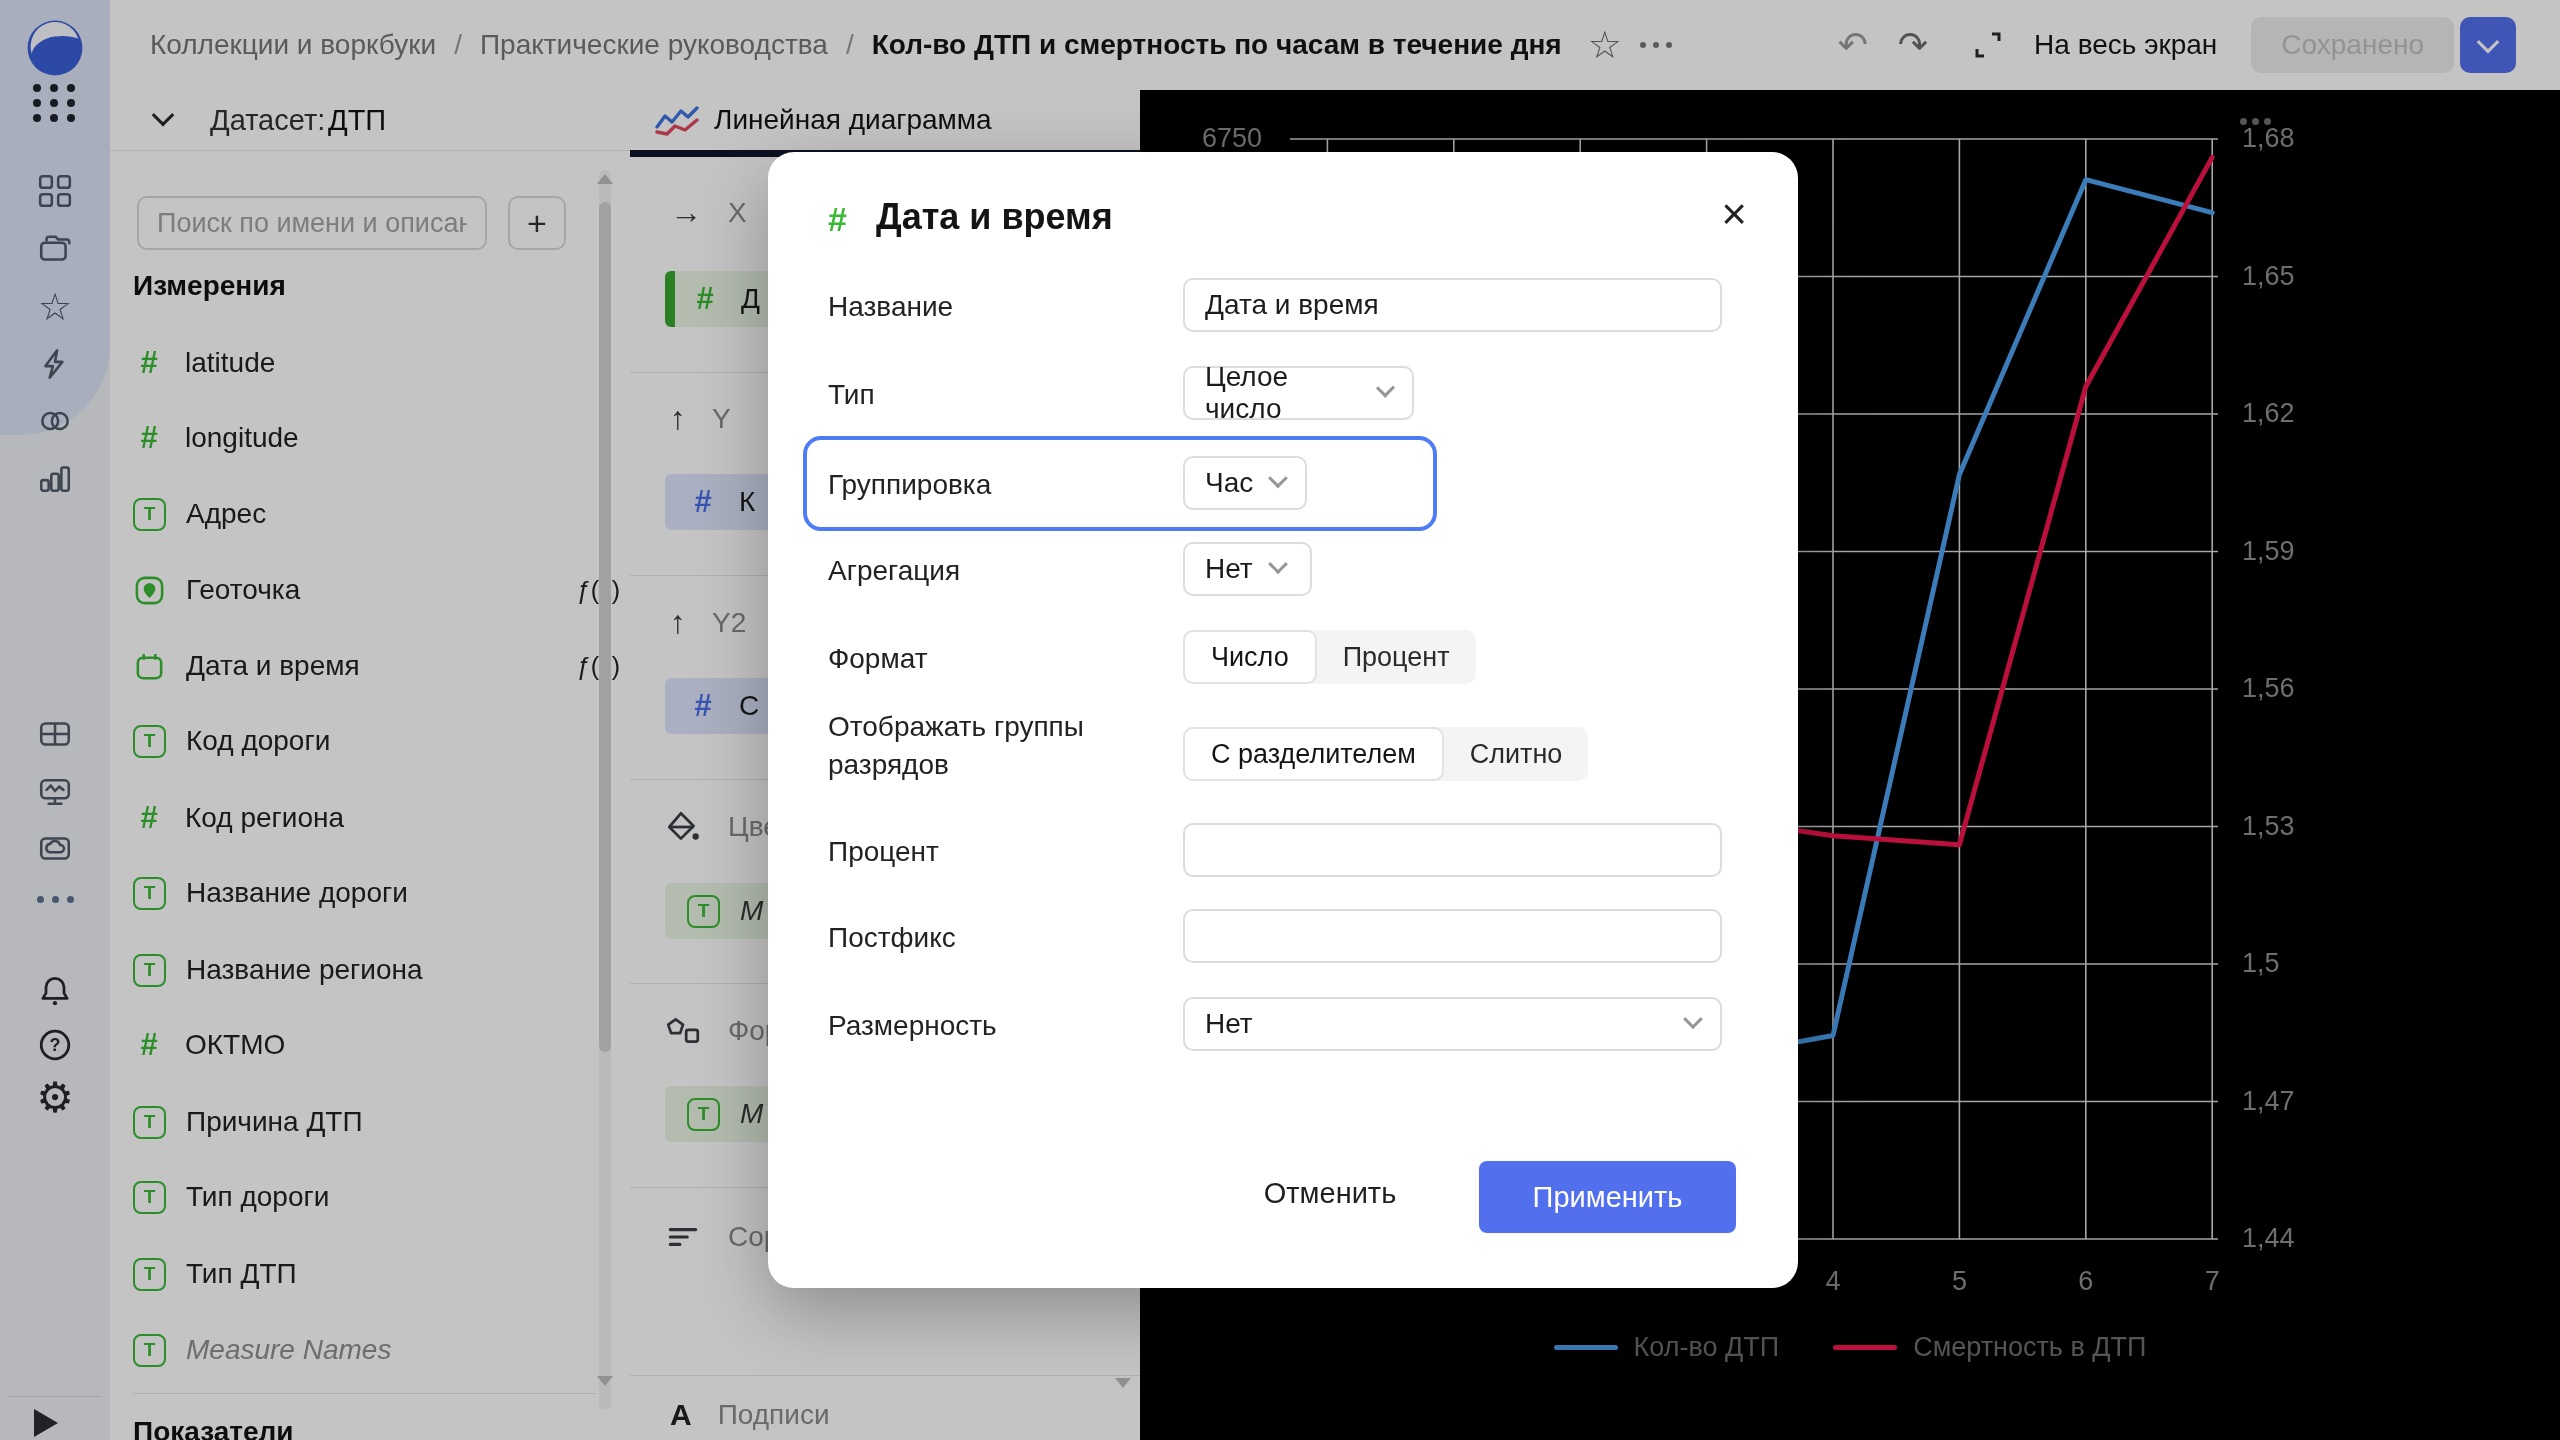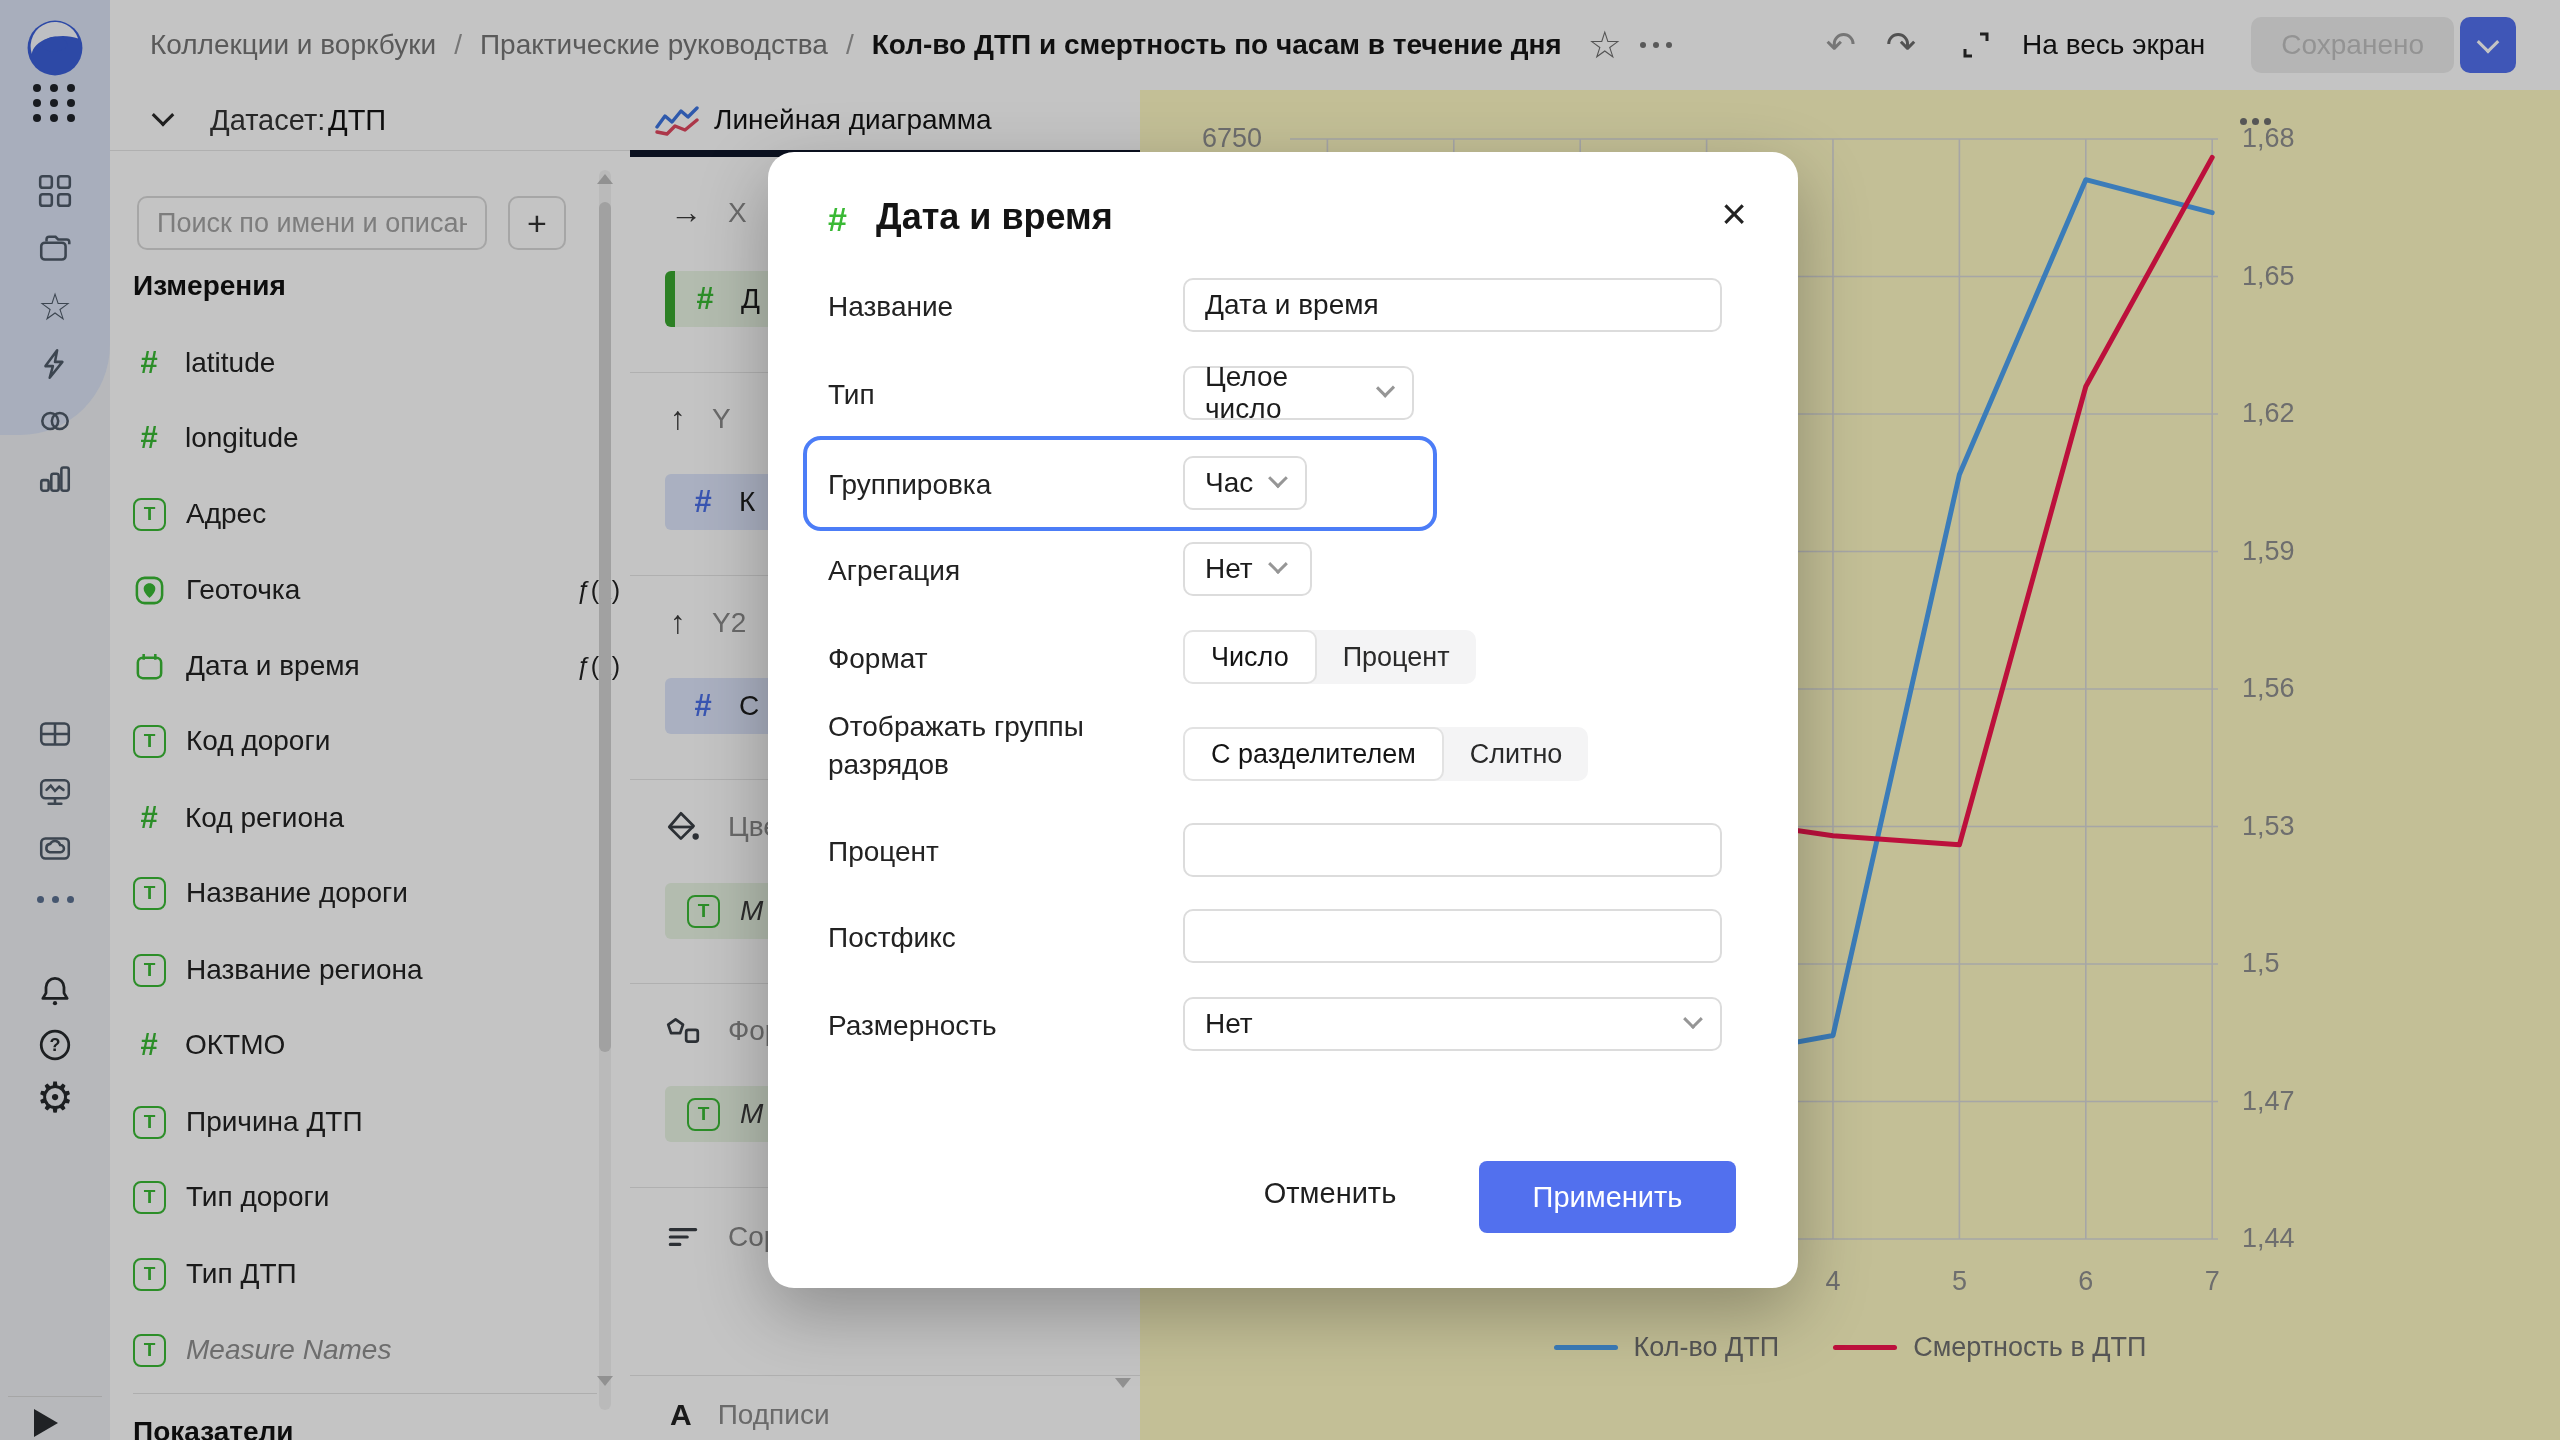--- a/index.html
+++ b/index.html
@@ -76,21 +76,21 @@
   .cfg-divider{position:absolute;left:0px;width:510px;height:1px;background:#e6e6e6;}
   .chip{position:absolute;left:35px;width:450px;height:56px;border-radius:6px;display:flex;align-items:center;gap:20px;padding-left:22px;box-sizing:border-box;}
   .chip.green{background:#e9f5e4;border-left:10px solid #3aa72f;padding-left:14px;}
   .chip.blue{background:#dde6fb;}
   .chip.lightgreen{background:#e9f5e4;}
   .chip-letter{font-size:28px;color:#1d1d1d;}
   .chip-letter.it{font-style:italic;color:#3a3a3a;}
   .a-icon{font-size:30px;font-weight:700;color:#222;}
 
   
-  .chart-panel{position:absolute;left:1140px;top:90px;width:1420px;height:1350px;background:#fef9c3;}
+  .chart-panel{position:absolute;left:1140px;top:90px;width:1420px;height:1350px;background:#000000;}
   #chart-svg{position:absolute;left:0;top:0;}
   .axis-label{position:absolute;font-size:27px;color:#8f8f8f;white-space:nowrap;}
   .x-tick{position:absolute;font-size:27px;color:#8f8f8f;transform:translateX(-50%);}
   .legend{position:absolute;left:0;top:1242px;width:1420px;display:flex;justify-content:center;gap:54px;}
   .legend-item{display:flex;align-items:center;gap:16px;}
   .legend-swatch{width:64px;height:5px;border-radius:3px;background:#999;}
   .legend-label{font-size:27px;color:#6f6f6f;}
   .chart-more{position:absolute;left:1100px;top:28px;display:flex;gap:5px;}
   .chart-more i{width:7px;height:7px;border-radius:50%;background:#707070;}
 
@@ -246,21 +246,21 @@
           <i></i>
         </span>
     </div>
     <div class="header-right">
       <span class="undo">↶</span>
       <span class="redo">↷</span>
       <svg width="32" height="32" viewBox="0 0 32 32" fill="none" stroke="#2a2a2a" stroke-width="3" style="margin-left:14px;">
         <path d="M5 20 v7 h7 M27 12 v-7 h-7"></path>
       </svg>
       <span class="fullscreen-label">На весь экран</span>
-      <button class="saved-btn" style="margin-left:16px;">Сохранено</button>
+      <button class="saved-btn" style="margin-left:4px;">Сохранено</button>
       <button class="save-chevron-btn" style="margin-left:-24px;">
         <span class="chev white"></span>
       </button>
     </div>
   </div>
 
   <div class="dataset-panel">
     <div class="ds-header">
       <span class="chev dark abs" style="left:45px;top:20px;"></span>
       <span class="ds-label">Датасет:</span>

